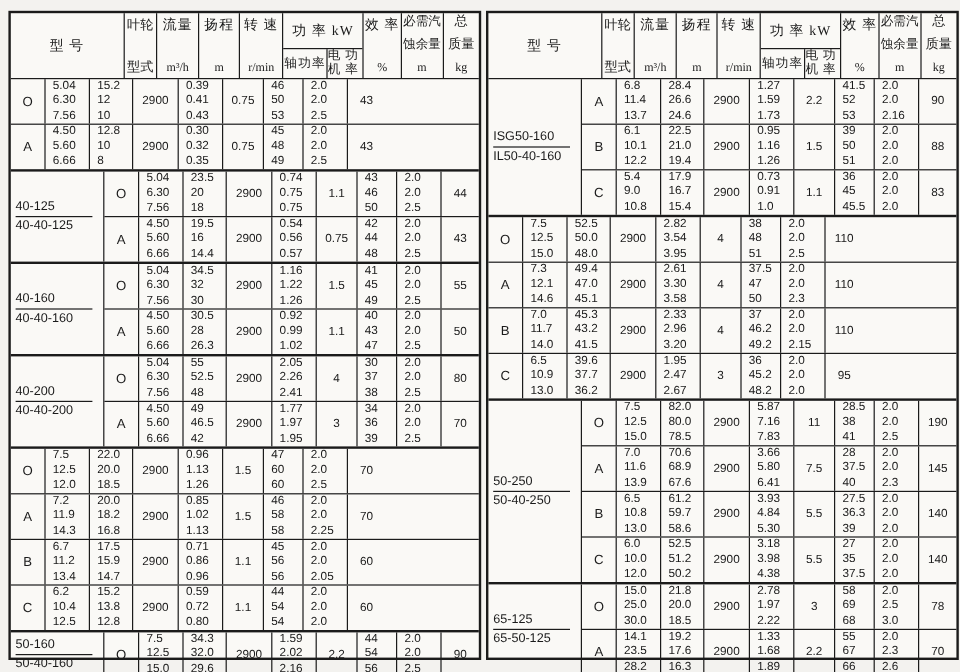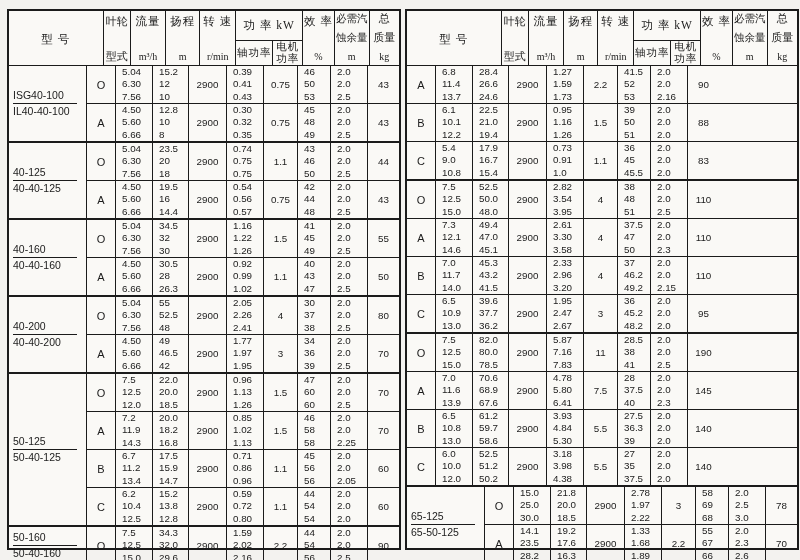--- a/index.html
+++ b/index.html
@@ -38,21 +38,21 @@
   .c-npsh .l{font-size:10.5px;letter-spacing:0;line-height:11.5px}
   .c-mass{width:31px;border-right:none;padding-top:2px}
   .c-mass .l{font-size:11px;letter-spacing:0;line-height:11.5px}
   .ptop{
     height:33px;border-bottom:1px solid #1b1b1b;width:100%;
     display:flex;align-items:center;justify-content:center;font-size:11.5px;box-sizing:border-box;
   }
   .pbot{flex:1;display:flex;width:100%}
   .pbl{width:37px;box-sizing:border-box;border-right:1px solid #1b1b1b;
        display:flex;align-items:center;justify-content:center;font-size:10.5px}
-  .pbr{flex:1;display:flex;flex-direction:column;align-items:center;justify-content:flex-end;
+  .pbr{flex:1;display:flex;flex-direction:row;align-items:center;justify-content:flex-end;
        font-size:10.5px;line-height:12px}
 
   
   .tbody{flex:1;display:flex;flex-direction:column}
   .group{display:flex;border-bottom:2px solid #1b1b1b;flex:none}
   .group:last-child{border-bottom:none}
   .model-cell{
     width:78px;box-sizing:border-box;border-right:1px solid #1b1b1b;
     display:flex;flex-direction:column;justify-content:center;
     font-size:10.5px;padding-left:4px;
@@ -123,24 +123,20 @@
         <span class="unit">m</span>
       </div>
     <div class="hcell c-mass">
         <span class="l">总</span>
         <span class="l">质量</span>
         <span class="unit">kg</span>
       </div>
   </div>
   <div class="tbody">
       <div class="group">
-        <div class="model-cell">
-          <div class="model-name underl">ISG40-100</div>
-          <div class="model-name">IL40-40-100</div>
-        </div>
         <div class="rows">
           <div class="row">
             <div class="cell single co-imp">O</div>
             <div class="cell stack co-flow">
               <span>5.04</span>
               <span>6.30</span>
               <span>7.56</span>
             </div>
             <div class="cell stack co-head">
               <span>15.2</span>
@@ -403,24 +399,20 @@
             <div class="cell stack co-npsh">
               <span>2.0</span>
               <span>2.0</span>
               <span>2.5</span>
             </div>
             <div class="cell single co-mass">70</div>
           </div>
         </div>
       </div>
       <div class="group">
-        <div class="model-cell">
-          <div class="model-name underl">50-125</div>
-          <div class="model-name">50-40-125</div>
-        </div>
         <div class="rows">
           <div class="row">
             <div class="cell single co-imp">O</div>
             <div class="cell stack co-flow">
               <span>7.5</span>
               <span>12.5</span>
               <span>12.0</span>
             </div>
             <div class="cell stack co-head">
               <span>22.0</span>
@@ -624,20 +616,24 @@
         <span class="unit">m</span>
       </div>
     <div class="hcell c-mass">
         <span class="l">总</span>
         <span class="l">质量</span>
         <span class="unit">kg</span>
       </div>
   </div>
   <div class="tbody">
       <div class="group">
+        <div class="model-cell">
+          <div class="model-name underl">ISG50-160</div>
+          <div class="model-name">IL50-40-160</div>
+        </div>
         <div class="rows">
           <div class="row">
             <div class="cell single co-imp">A</div>
             <div class="cell stack co-flow">
               <span>6.8</span>
               <span>11.4</span>
               <span>13.7</span>
             </div>
             <div class="cell stack co-head">
               <span>28.4</span>
@@ -849,20 +845,24 @@
             <div class="cell stack co-npsh">
               <span>2.0</span>
               <span>2.0</span>
               <span>2.0</span>
             </div>
             <div class="cell single co-mass">95</div>
           </div>
         </div>
       </div>
       <div class="group">
+        <div class="model-cell">
+          <div class="model-name underl">50-250</div>
+          <div class="model-name">50-40-250</div>
+        </div>
         <div class="rows">
           <div class="row">
             <div class="cell single co-imp">O</div>
             <div class="cell stack co-flow">
               <span>7.5</span>
               <span>12.5</span>
               <span>15.0</span>
             </div>
             <div class="cell stack co-head">
               <span>82.0</span>
@@ -895,21 +895,21 @@
               <span>11.6</span>
               <span>13.9</span>
             </div>
             <div class="cell stack co-head">
               <span>70.6</span>
               <span>68.9</span>
               <span>67.6</span>
             </div>
             <div class="cell single co-speed">2900</div>
             <div class="cell stack co-shaft">
-              <span>4.78</span>
+              <span>3.66</span>
               <span>5.80</span>
               <span>6.41</span>
             </div>
             <div class="cell single co-motor">7.5</div>
             <div class="cell stack co-eff">
               <span>28</span>
               <span>37.5</span>
               <span>40</span>
             </div>
             <div class="cell stack co-npsh">

